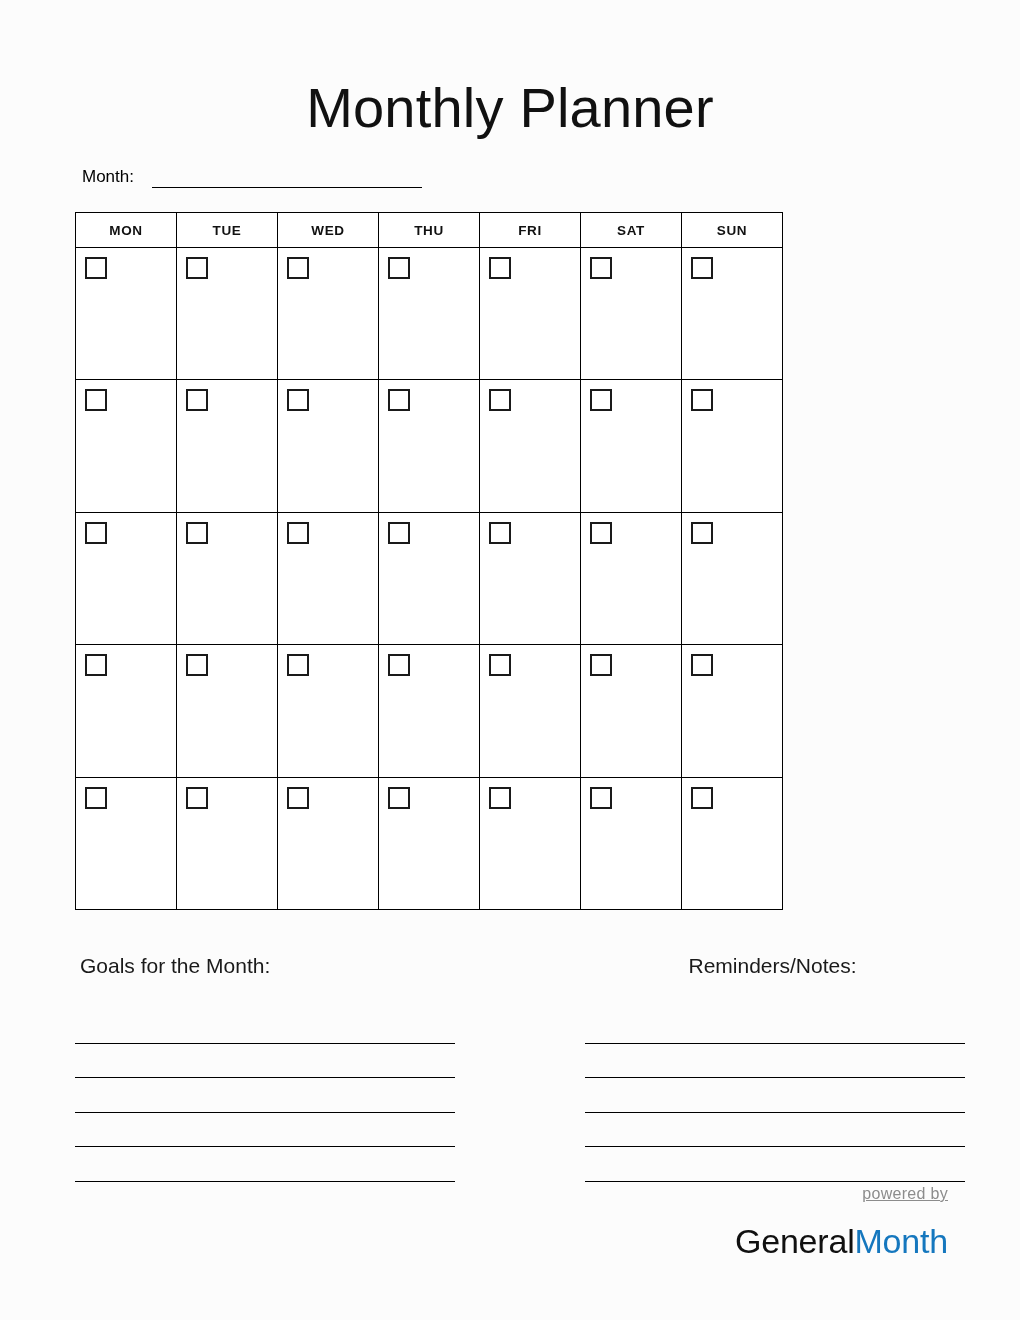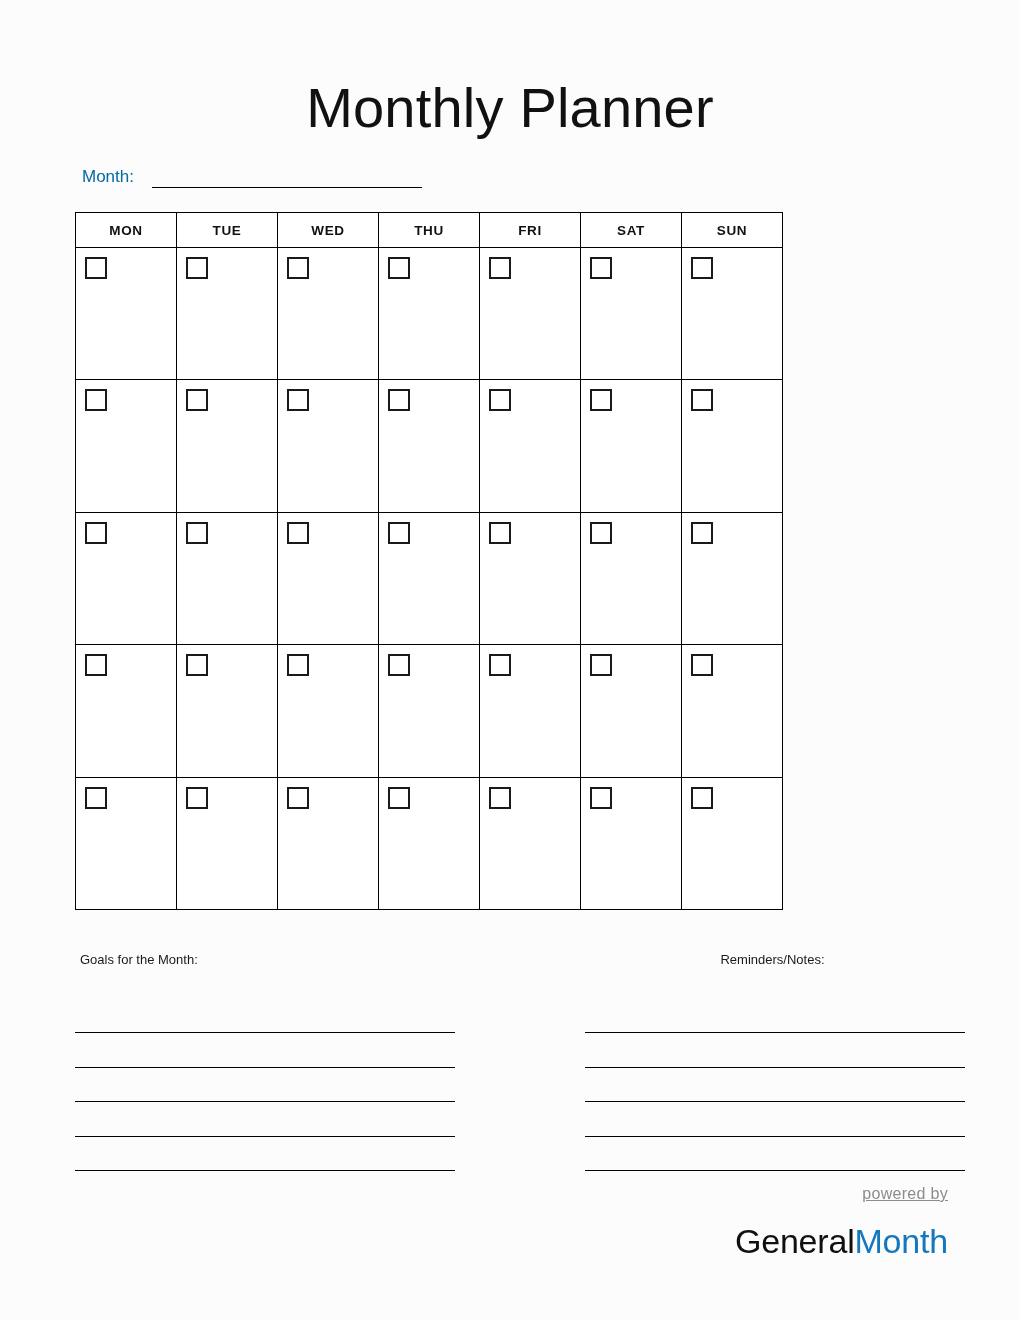--- a/index.html
+++ b/index.html
@@ -39,21 +39,21 @@
     position: absolute;
     top: 164px;
     left: 82px;
     display: flex;
     align-items: flex-end;
     gap: 18px;
   }
   .month-label {
     font-size: 17px;
     font-weight: 400;
-    color: #0369a1;
+    color: #000000;
     line-height: 1.3;
   }
   .month-blank {
     width: 270px;
     height: 24px;
     border-bottom: 1.6px solid #000000;
   }
 
   
   .calendar {
@@ -121,21 +121,21 @@
     top: 952px;
     left: 75px;
     width: 880px;
     display: flex;
     gap: 0;
   }
   .section { width: 440px; }
   .section.right { padding-left: 70px; text-align: center; }
 
   .section-title {
-    font-size: 13px;
+    font-size: 21px;
     font-weight: 400;
     color: #1a1a1a;
     margin-left: 5px;
     margin-bottom: 30px;
     line-height: 1.3;
   }
   .rule-list { display: block; }
   .rule {
     width: 380px;
     height: 34.5px;

